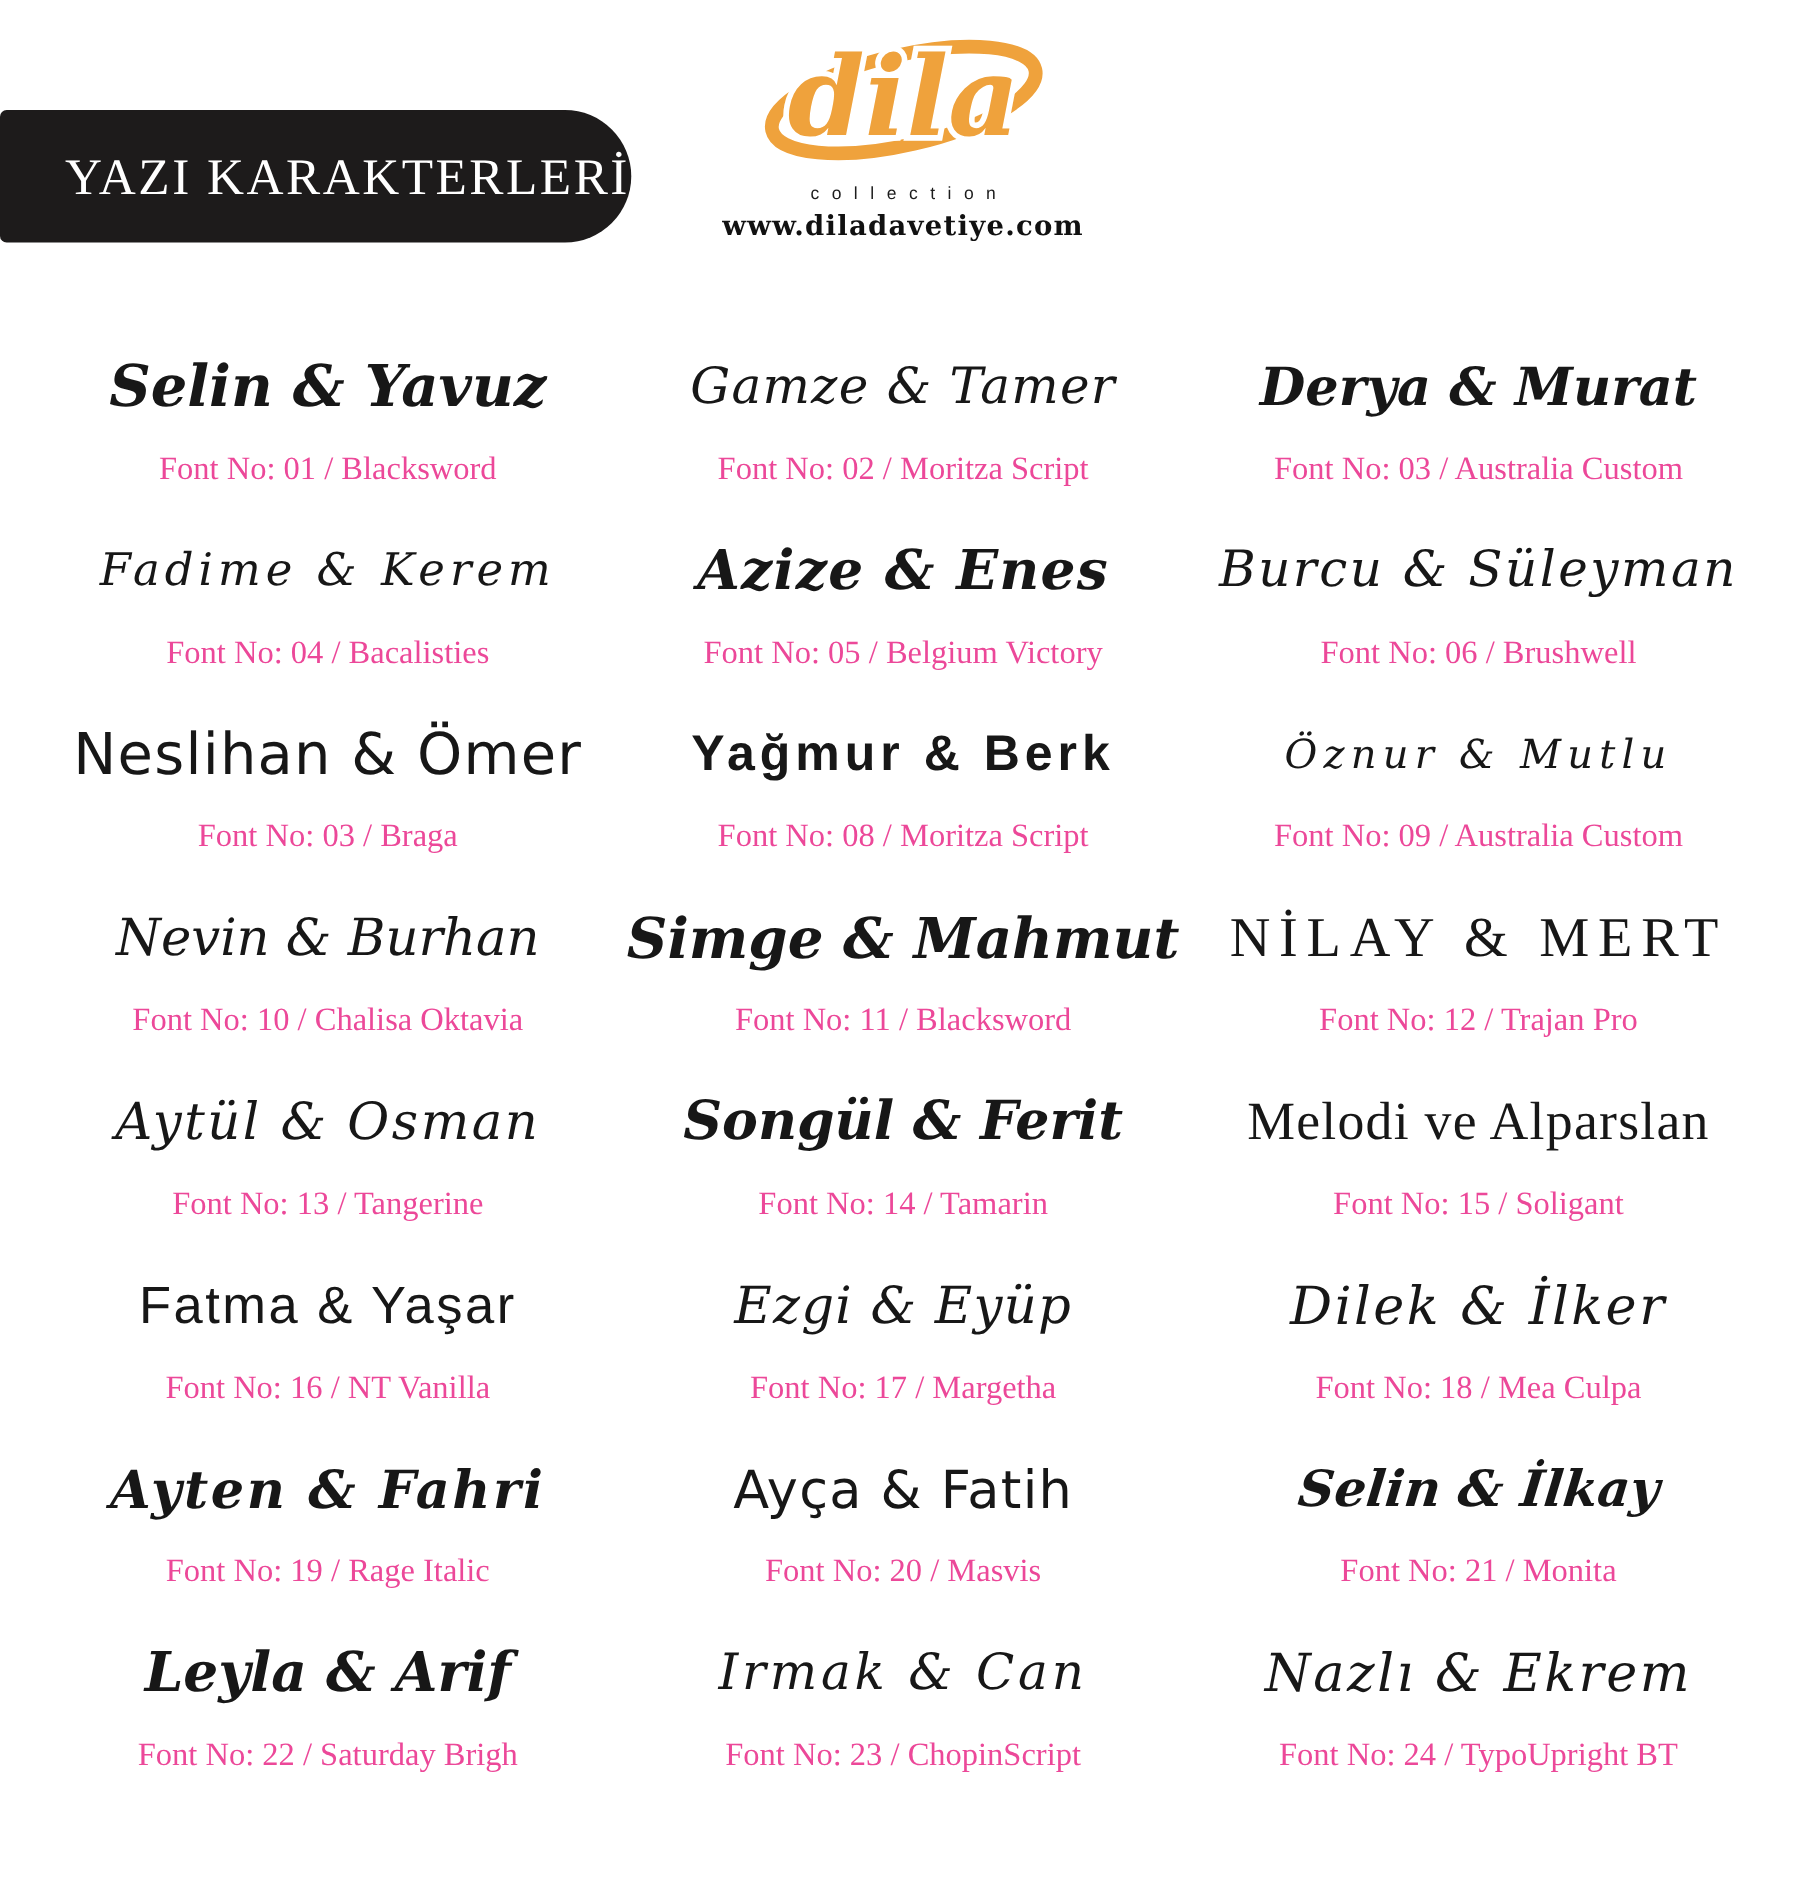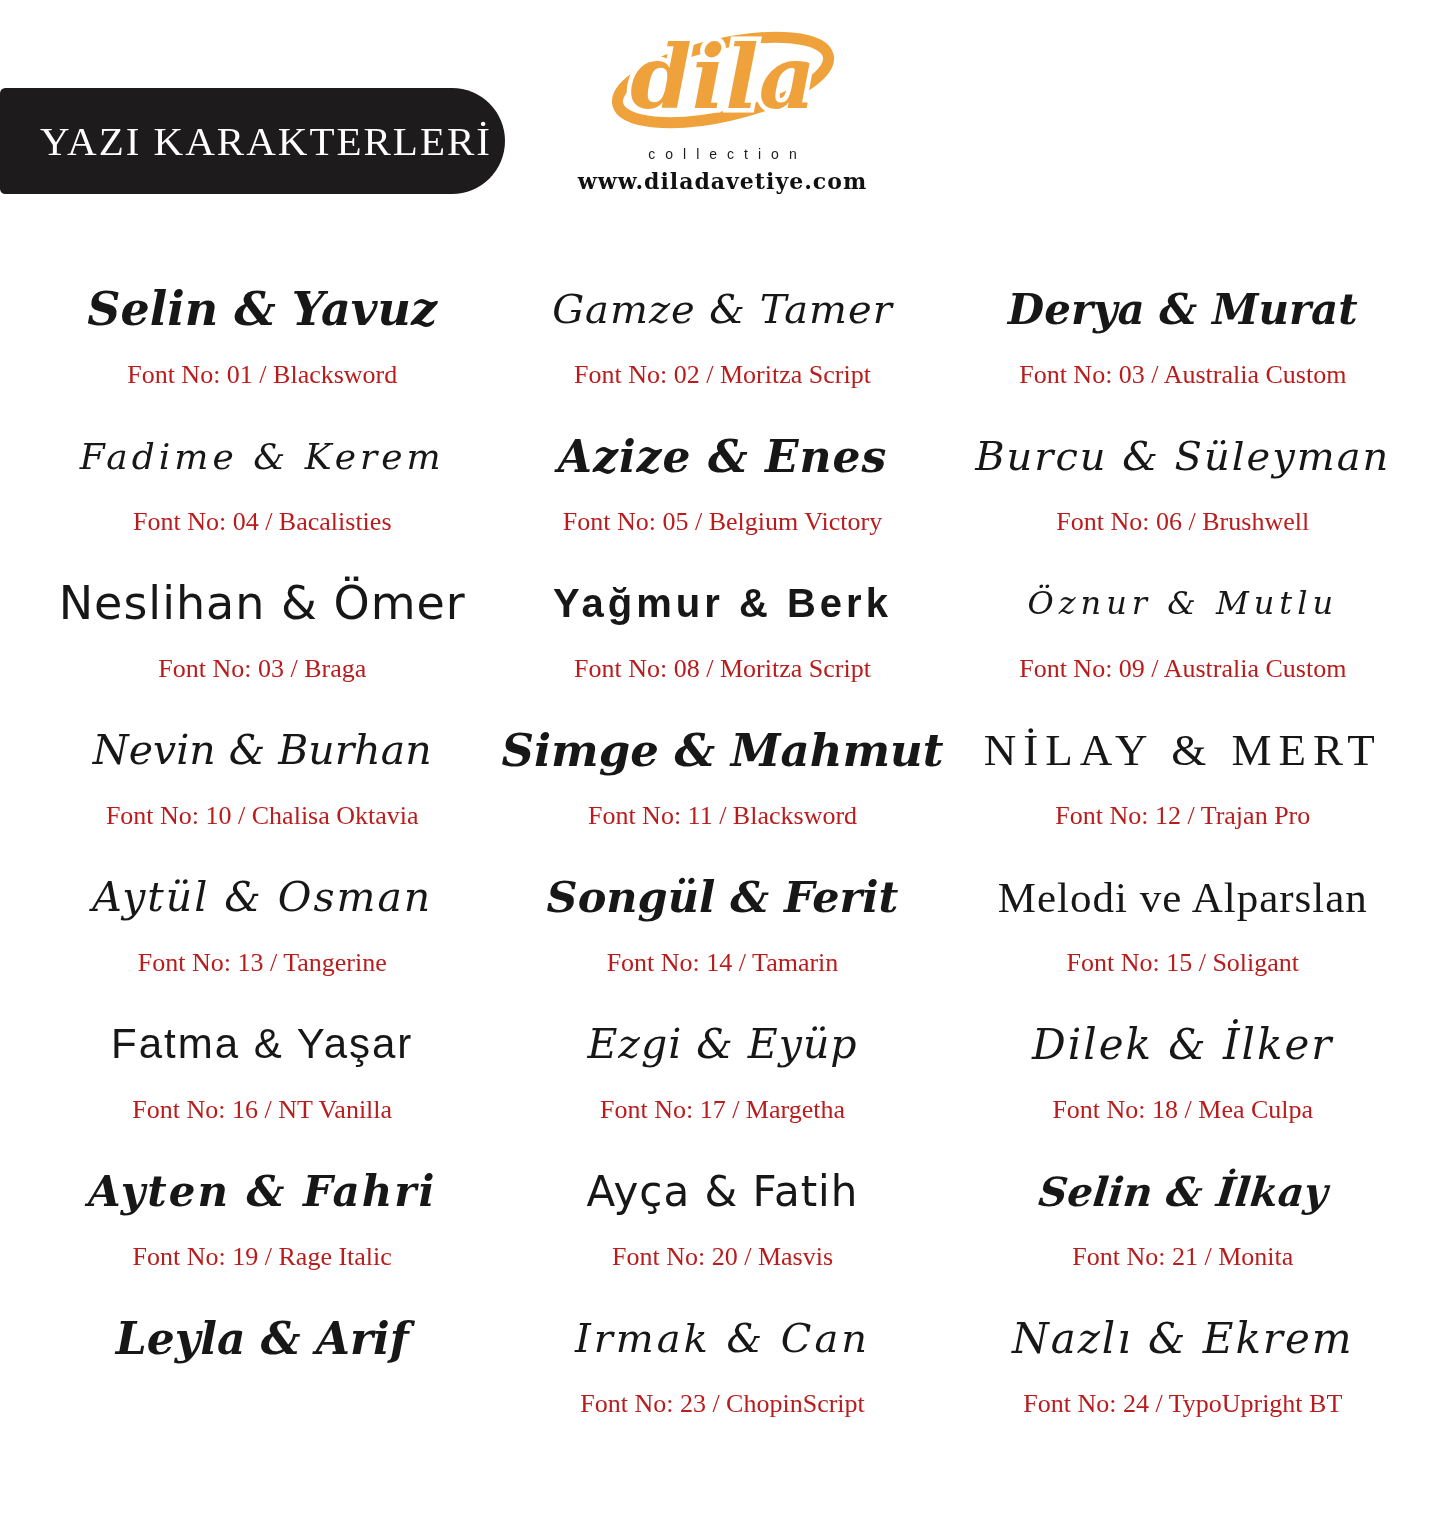--- a/index.html
+++ b/index.html
@@ -5,21 +5,21 @@
   * { margin:0; padding:0; box-sizing:border-box; }
   html,body { background:#ffffff; }
   body {
     width:1445px; height:1519px; position:relative; overflow:hidden;
     font-family:"Liberation Serif", serif; color:#1c1c1c;
   }
   
   .banner {
     position:absolute; left:0; top:88px; width:505px; height:106px;
     background:#1d1b1b; border-radius:6px 60px 60px 6px;
-    display:flex; align-items:center; padding-left:40px;
+    display:flex; align-items:center; padding-left:52px;
   }
   .banner-title {
     color:#ffffff; font-family:"Liberation Serif", serif;
     font-size:41px; letter-spacing:2px; font-weight:400;
   }
   .logo {
     position:absolute; left:50%; top:22px; transform:translateX(-50%);
     width:340px; text-align:center;
   }
   .logo-mark { display:block; margin:0 auto; }
@@ -40,21 +40,21 @@
     position:absolute; top:268px; left:48px; right:48px;
     display:grid; grid-template-columns:1fr 1fr 1fr;
     column-gap:18px; row-gap:36px;gap:25px;
   }
   .cell { text-align:center; }
   .name {
     height:82px; display:flex; align-items:center; justify-content:center;
     color:#171717; white-space:nowrap;
   }
   .label {
-    font-family:"Liberation Serif", serif; font-size:26px; color:#b91c1c;
+    font-family:"Liberation Serif", serif; font-size:26px; color:#ec4899;
     margin-top:10px;
   }
   
   .f01 { font-family:"DejaVu Serif",serif; font-style:italic; font-weight:bold; font-size:46px; }
   .f02 { font-family:"DejaVu Serif",serif; font-style:italic; font-size:40px; letter-spacing:1px; }
   .f03 { font-family:"DejaVu Serif",serif; font-style:italic; font-weight:600; font-size:42px; }
   .f04 { font-family:"DejaVu Serif",serif; font-style:italic; font-weight:300; font-size:36px; letter-spacing:4px; }
   .f05 { font-family:"DejaVu Serif",serif; font-style:italic; font-weight:bold; font-size:44px; letter-spacing:1px; }
   .f06 { font-family:"DejaVu Serif",serif; font-style:italic; font-size:40px; letter-spacing:2px; }
   .f07 { font-family:"DejaVu Sans",sans-serif; font-size:46px; letter-spacing:1px; }
@@ -172,20 +172,21 @@
   <div class="cell">
     <div class="name f20">Ayça &amp; Fatih</div>
     <div class="label">Font No: 20 / Masvis</div>
   </div>
   <div class="cell">
     <div class="name f21">Selin &amp; İlkay</div>
     <div class="label">Font No: 21 / Monita</div>
   </div>
   <div class="cell">
     <div class="name f22">Leyla &amp; Arif</div>
+    <div class="label">Font No: 22 / Saturday Brigh</div>
   </div>
   <div class="cell">
     <div class="name f23">Irmak &amp; Can</div>
     <div class="label">Font No: 23 / ChopinScript</div>
   </div>
   <div class="cell">
     <div class="name f24">Nazlı &amp; Ekrem</div>
     <div class="label">Font No: 24 / TypoUpright BT</div>
   </div>
 </div>

